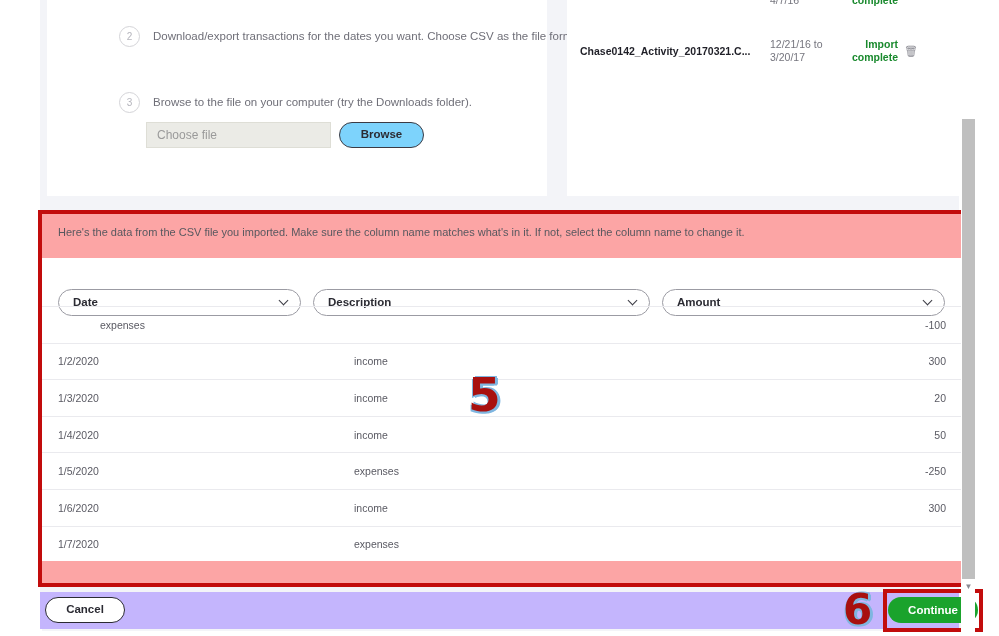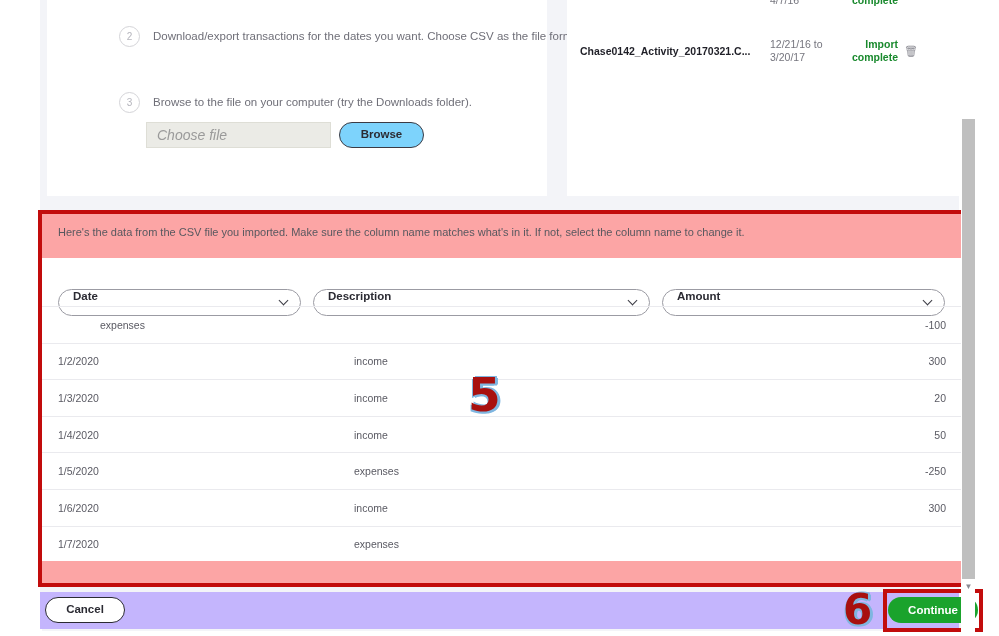--- a/index.html
+++ b/index.html
@@ -42,21 +42,21 @@
     vertical-align: 1px; margin-left: 4px; font-weight: bold;
   }
 
   #step2 { left: 72px; top: 26px; }
   #step3 { left: 72px; top: 92px; }
 
   .file-input {
     position: absolute; left: 99px; top: 122px;
     width: 185px; height: 26px;
     background: #ebebe6; border: 1px solid #dedeD6;
-    font-size: 14px; color: #9a9a9a; font-style: italic;
+    font-size: 12px; color: #9a9a9a; 
     padding: 0 10px; line-height: 24px;
   }
   .browse-btn {
     position: absolute; left: 292px; top: 122px;
     width: 85px; height: 26px; border-radius: 14px;
     border: 1.4px solid #3b3b44; background: #7dd3fc;
     font-size: 11.5px; font-weight: bold; color: #2b2b33;
     line-height: 23px; text-align: center; cursor: pointer;
   }
 
@@ -91,21 +91,21 @@
     position: absolute; left: 0; top: 44px; width: 920px; height: 303px;
     background: #ffffff;
   }
 
   .col-headers {
     position: absolute; left: 0; top: 0; width: 920px; height: 48px;
     display: flex; align-items: center; padding: 0 16px; gap: 12px;
   }
   .dropdown {
     height: 27px; border-radius: 15px; border: 1.2px solid #9b9ba3;
-    background: #fff; display: flex; 
+    background: #fff; display: flex; align-items: center;
     padding: 0 14px; font-size: 11.5px; font-weight: bold; color: #2b2b33;
     cursor: pointer; position: relative; margin-top: 40px;
   }
   #dd-date { width: 243px; }
   #dd-desc { width: 337px; }
   #dd-amt  { width: 283px; }
   .chev {
     position: absolute; right: 13px; top: 50%;
     width: 7px; height: 7px; margin-top: -5px;
     border-right: 1.3px solid #3b3b44; border-bottom: 1.3px solid #3b3b44;

